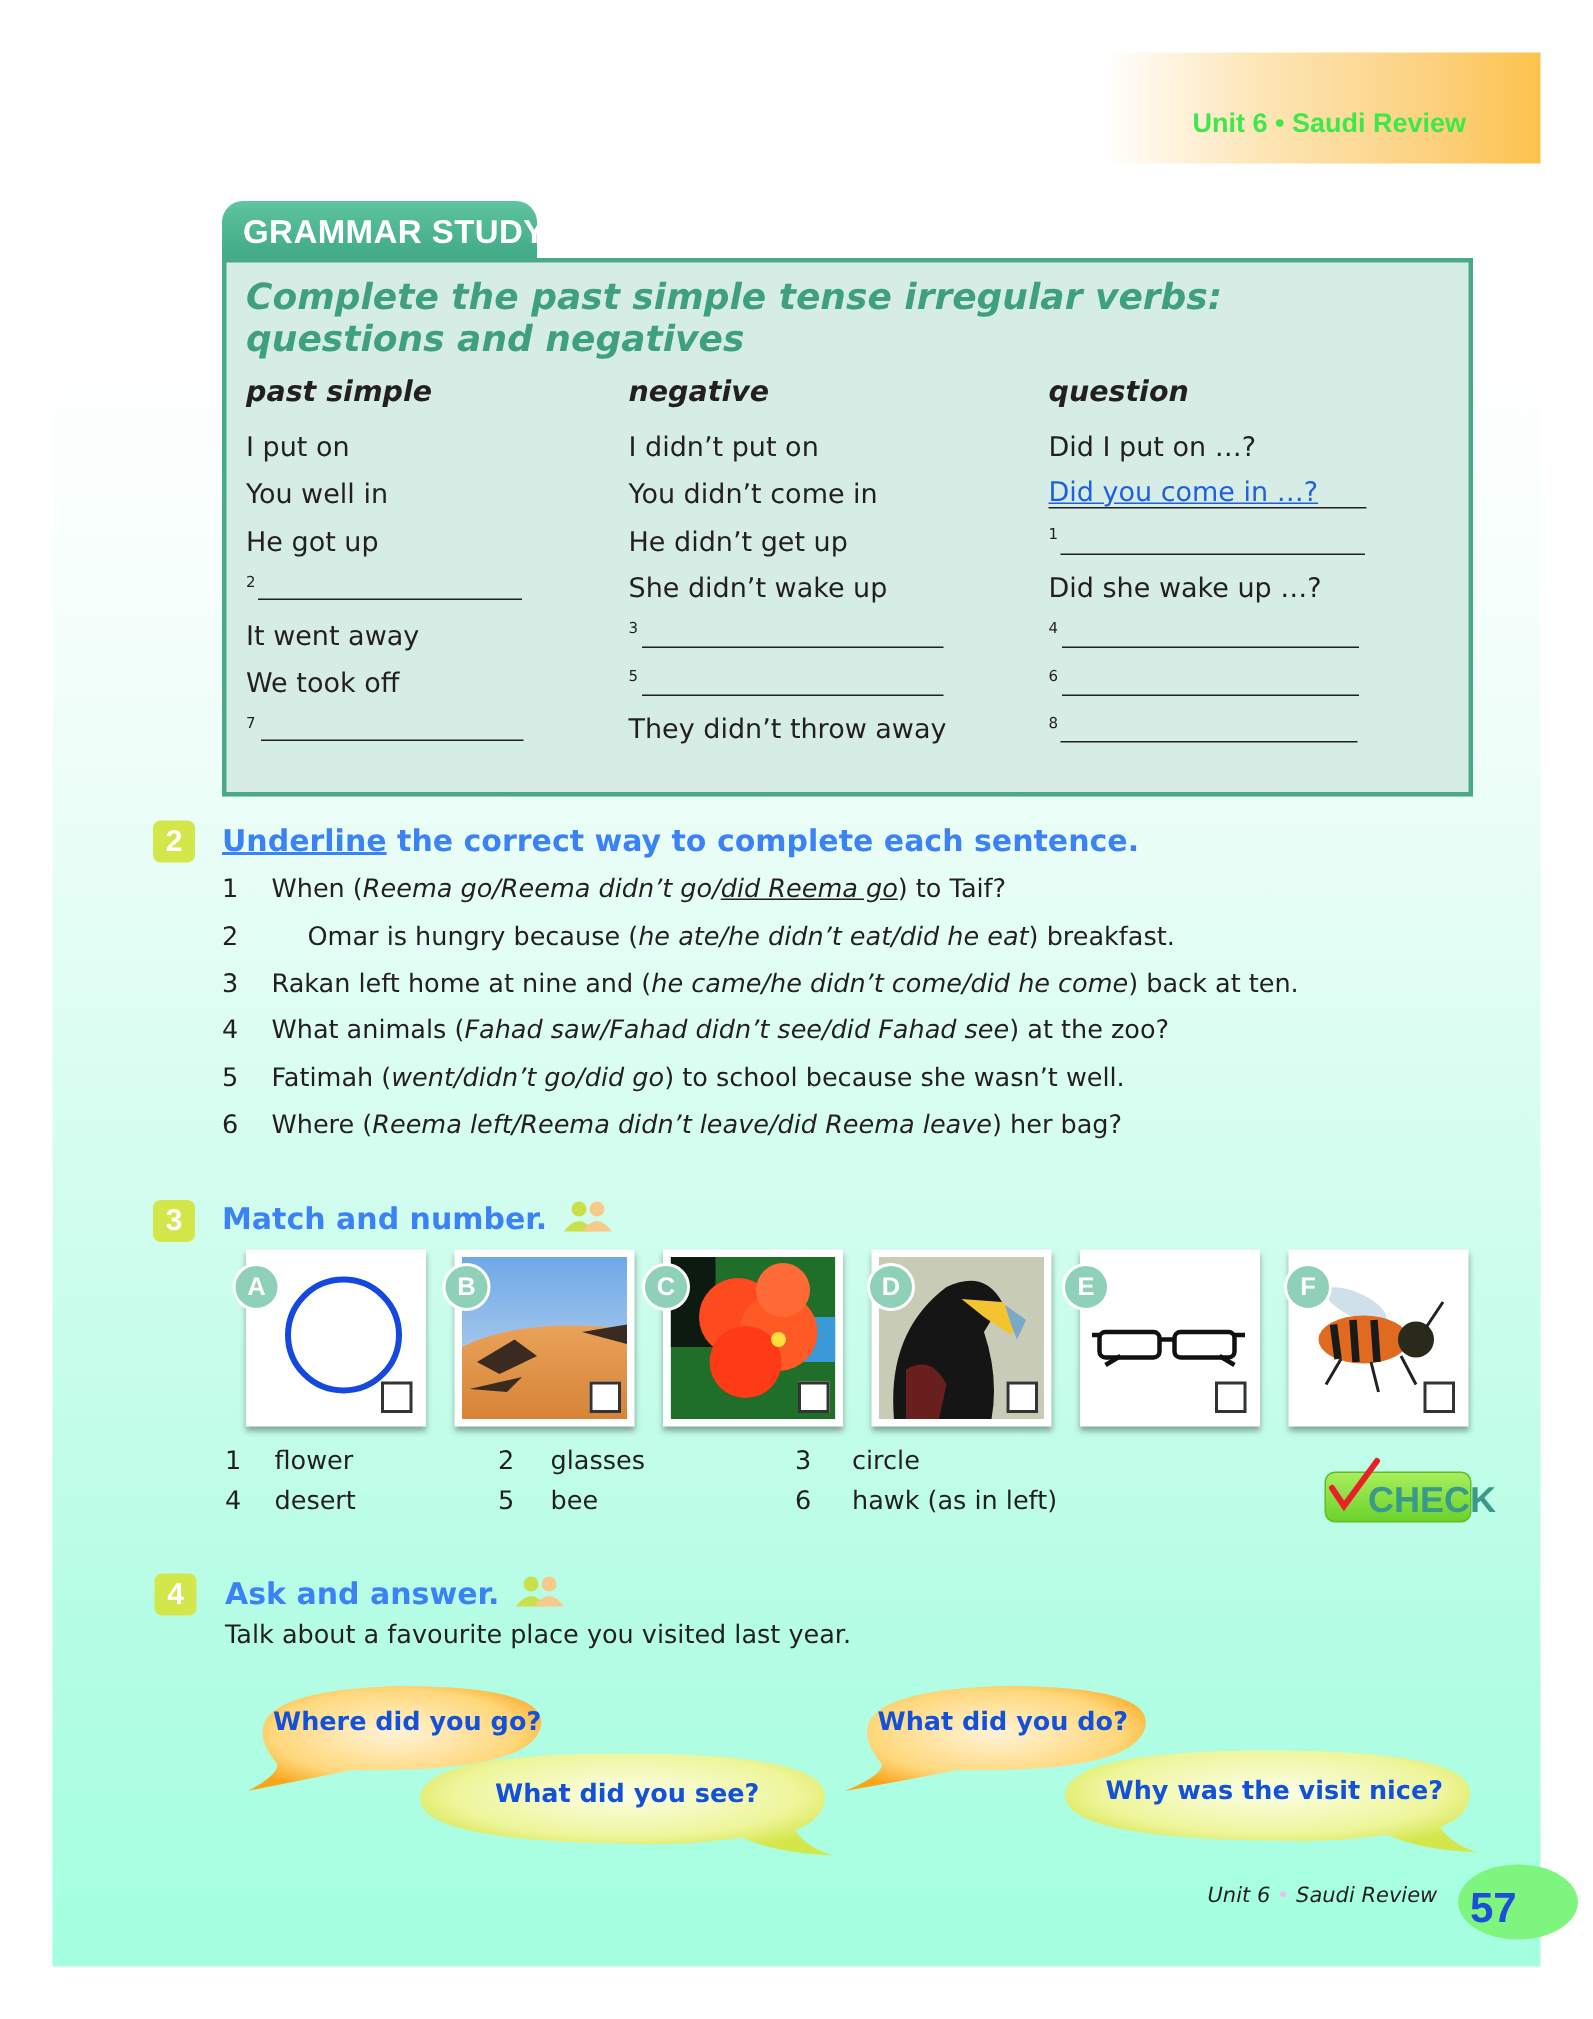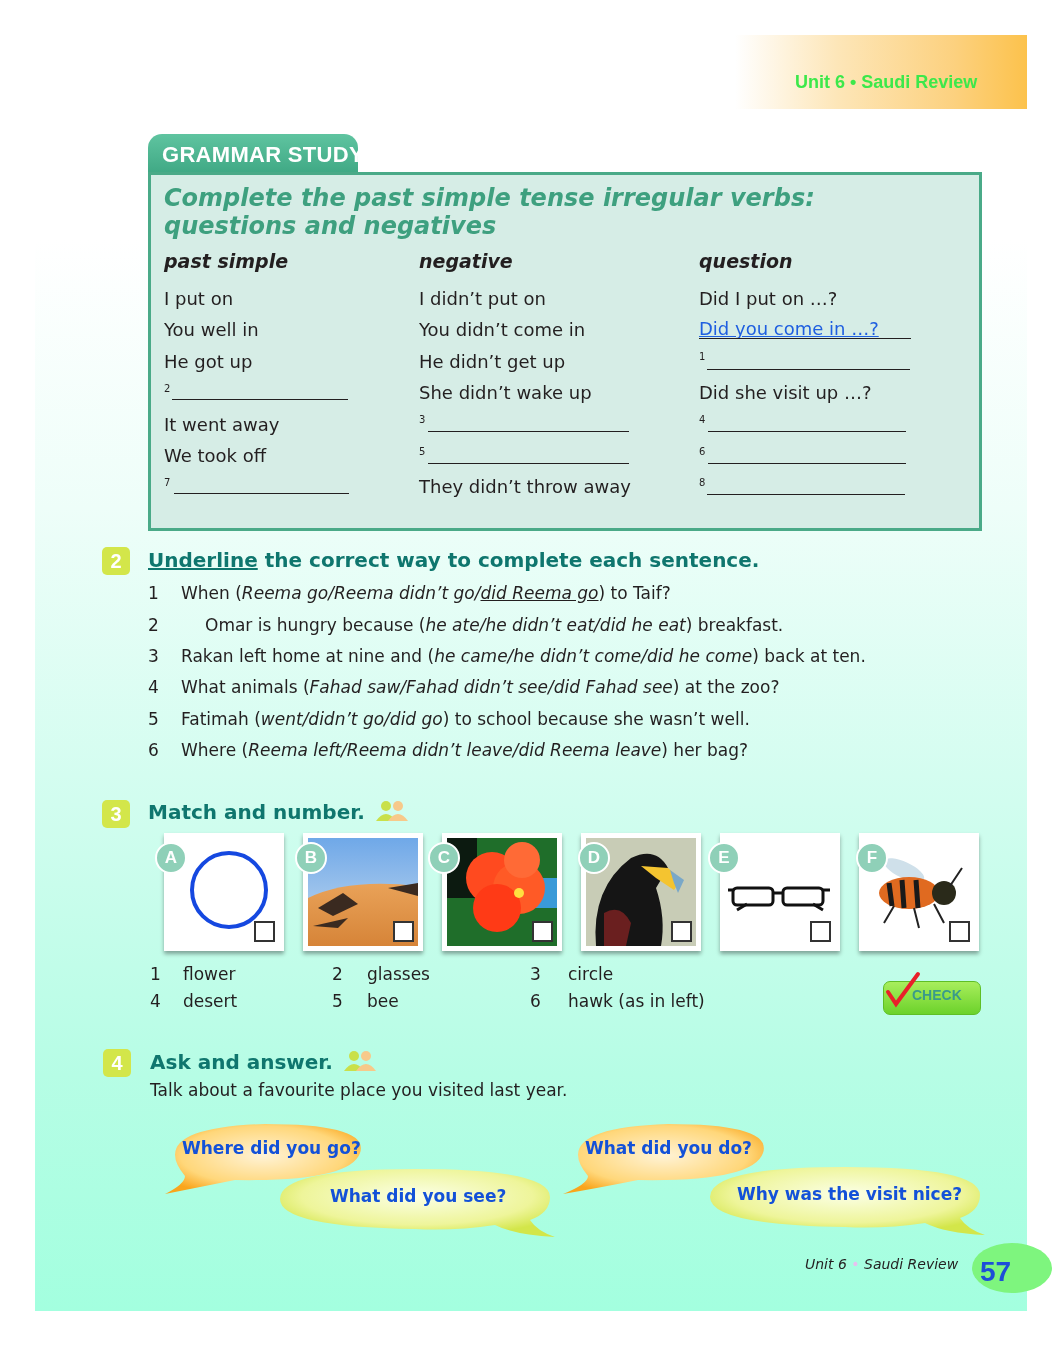--- a/index.html
+++ b/index.html
@@ -60,21 +60,21 @@
     font-family: "DejaVu Sans", sans-serif; font-size: 18px; color: #1f5fe0;
     text-decoration: underline;
   }
   
   .badge {
     position: absolute; width: 28px; height: 28px; border-radius: 5px;
     background: #d3e64a; color: #ffffff; font-weight: bold; font-size: 20px;
     text-align: center; line-height: 28px; font-family: "Liberation Sans", sans-serif;
   }
   .ex-title {
-    position: absolute; font-weight: bold; font-size: 20px; color: #0f766e;
+    position: absolute; font-weight: bold; font-size: 20px; color: #3b82f6;
     font-family: "DejaVu Sans", sans-serif;
   }
   .ex-title u { text-decoration: underline; }
   .item-num {
     position: absolute; left: 148px; font-size: 17px; color: #231f20;
   }
   .item-text {
     position: absolute; left: 181px; font-size: 17px; color: #231f20; white-space: nowrap;
   }
   .item-text i { font-style: italic; }
@@ -98,21 +98,21 @@
   }
   .word-num { position: absolute; font-size: 17px; color: #231f20; }
   .word { position: absolute; font-size: 17px; color: #231f20; white-space: nowrap; text-align: right; }
   .check-btn {
     position: absolute; left: 883px; top: 981px; width: 96px; height: 32px;
     background: linear-gradient(to bottom, #a8ee5c, #6cd22b); border-radius: 7px;
     border: 1px solid #5fbf25; cursor: pointer;
   }
   .check-label {
     position: absolute; left: 28px; top: 5px; font-family: "Liberation Sans", sans-serif;
-    font-weight: bold; font-size: 14px; color: #3a9a8a; text-align: right;
+    font-weight: bold; font-size: 24px; color: #3a9a8a; text-align: right;
   }
   .check-mark { position: absolute; left: -2px; top: -12px; width: 40px; height: 40px; }
   .subtitle { position: absolute; left: 150px; top: 1080px; font-size: 17px; color: #231f20; }
   
   .bubble { position: absolute; }
   .bubble-text {
     position: absolute; font-family: "DejaVu Sans", sans-serif; font-weight: bold;
     font-size: 17px; color: #1351d8; white-space: nowrap;
   }
   .footer-text {
@@ -164,21 +164,21 @@
 <div class="blank" style="left:428px;top:430px;width:201px"></div>
 <div class="sup" style="left:419px;top:446px">5</div>
 <div class="blank" style="left:428px;top:462px;width:201px"></div>
 <div class="cell" style="left:419px;top:476px">They didn’t throw away</div>
 
 <div class="cell" style="left:699px;top:288px">Did I put on …?</div>
 <div class="answer">Did you come in …?</div>
 <div class="blank" style="left:699px;top:337px;width:212px"></div>
 <div class="sup" style="left:699px;top:351px">1</div>
 <div class="blank" style="left:707px;top:368px;width:203px"></div>
-<div class="cell" style="left:699px;top:382px">Did she visit up …?</div>
+<div class="cell" style="left:699px;top:382px">Did she wake up …?</div>
 <div class="sup" style="left:699px;top:414px">4</div>
 <div class="blank" style="left:708px;top:430px;width:198px"></div>
 <div class="sup" style="left:699px;top:446px">6</div>
 <div class="blank" style="left:708px;top:462px;width:198px"></div>
 <div class="sup" style="left:699px;top:477px">8</div>
 <div class="blank" style="left:707px;top:493px;width:198px"></div>
 
 <div class="badge" style="left:102px;top:547px">2</div>
 <div class="ex-title" style="left:148px;top:548px">
   <u>Underline</u><span> the correct way to complete each sentence.</span>

